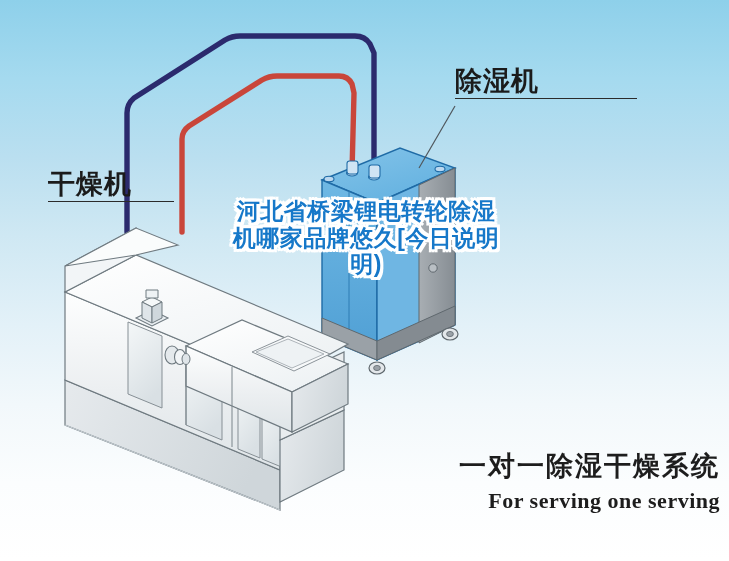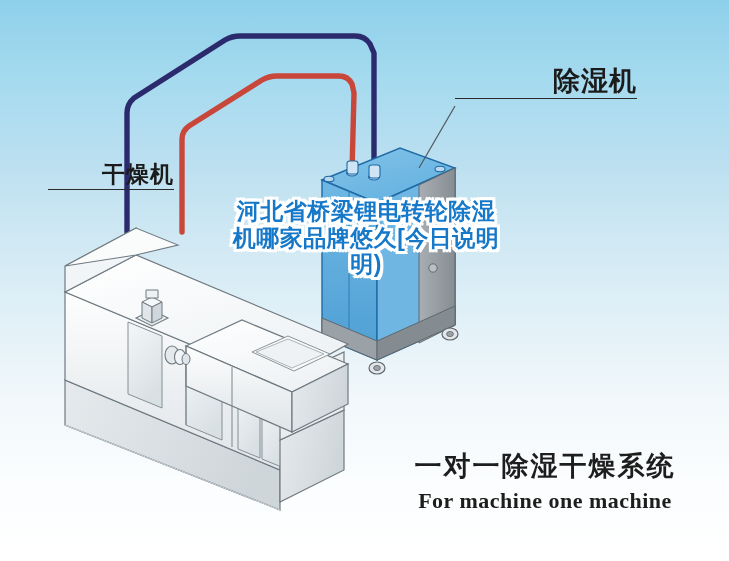--- a/index.html
+++ b/index.html
@@ -28,21 +28,21 @@
   #artwork {
     position: absolute;
     left: 0; top: 0;
     width: 729px;
     height: 561px;
   }
 
   
   .callout {
     position: absolute;
-    text-align: right;
+    text-align: left;
     line-height: 1;
     color: #1b1b1b;
     user-select: none;
   }
   .callout .cn {
     display: block;
     font-family: "Liberation Sans", "DejaVu Sans", sans-serif;
     font-weight: 700;
     letter-spacing: 1px;
   }
@@ -56,38 +56,38 @@
     display: block;
     font-family: "Liberation Serif", "DejaVu Serif", serif;
     font-weight: 700;
   }
 
   #label-hopper {
     left: 48px;
     top: 163px;
     width: 126px;
   }
-  #label-hopper .cn { font-size: 23px; }
+  #label-hopper .cn { font-size: 27px; margin-top: 8px; }
   #label-hopper .en { font-size: 21px; }
 
   #label-dehumidifier {
     left: 455px;
     top: 68px;
     width: 182px;
   }
   #label-dehumidifier .cn { font-size: 27px; }
   #label-dehumidifier .en { font-size: 23px; }
 
   
   #caption {
     position: absolute;
     left: 370px;
     top: 452px;
     width: 350px;
-    text-align: center;
+    text-align: right;
     color: #1d1d1d;
     user-select: none;
   }
   #caption .cn {
     display: block;
     font-family: "Liberation Sans", "DejaVu Sans", sans-serif;
     font-weight: 700;
     font-size: 27px;
     letter-spacing: 2px;
     line-height: 1.1;
@@ -286,21 +286,21 @@
     <span class="rule"></span>
   </div>
 
   <div class="callout" id="label-dehumidifier">
     <span class="cn">除湿机</span>
     <span class="rule"></span>
   </div>
 
   <div id="caption">
     <span class="cn">一对一除湿干燥系统</span>
-    <span class="en">For machine one machine</span>
+    <span class="en">For serving one serving</span>
   </div>
 
   <div id="watermark">
     <div>河北省桥梁锂电转轮除湿</div>
     <div>机哪家品牌悠久[今日说明</div>
     <div>明)</div>
   </div>
 
 </div>
 

